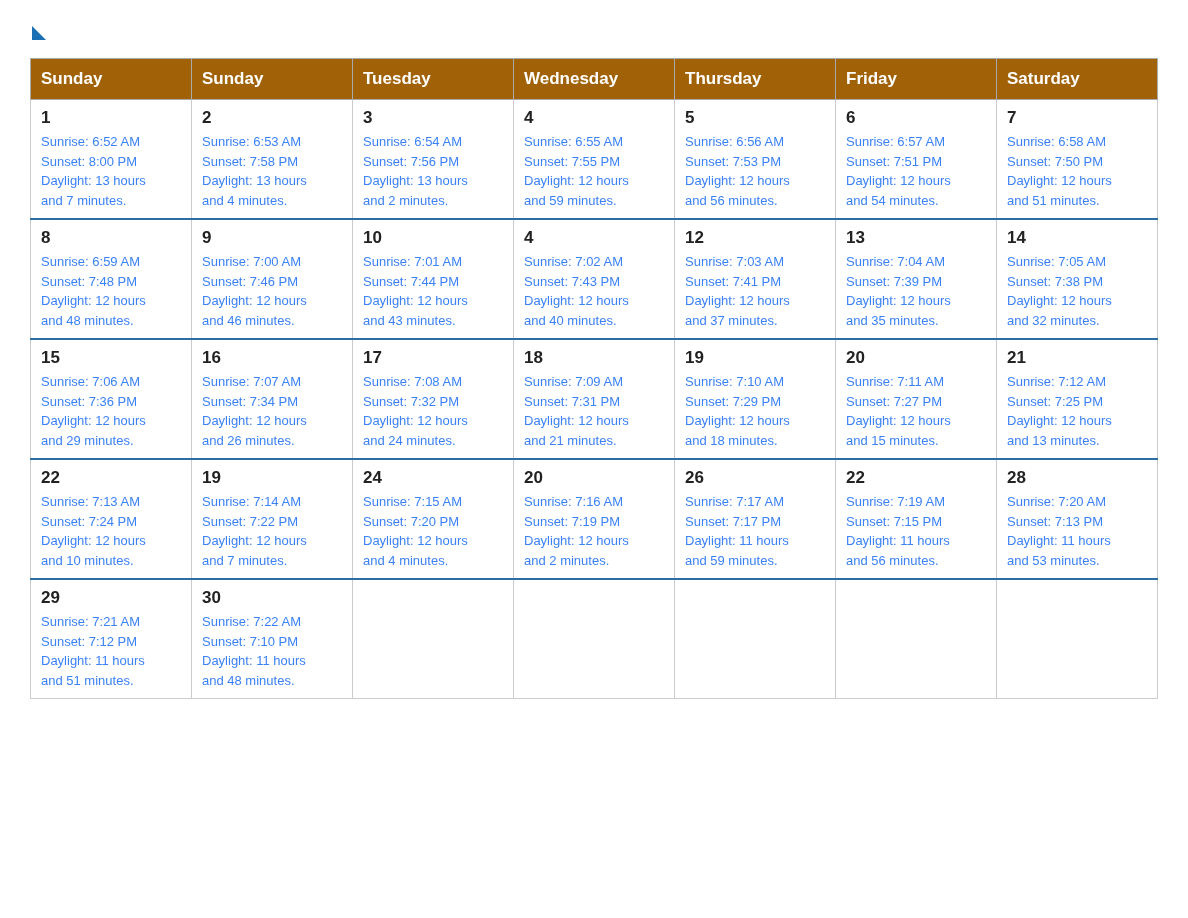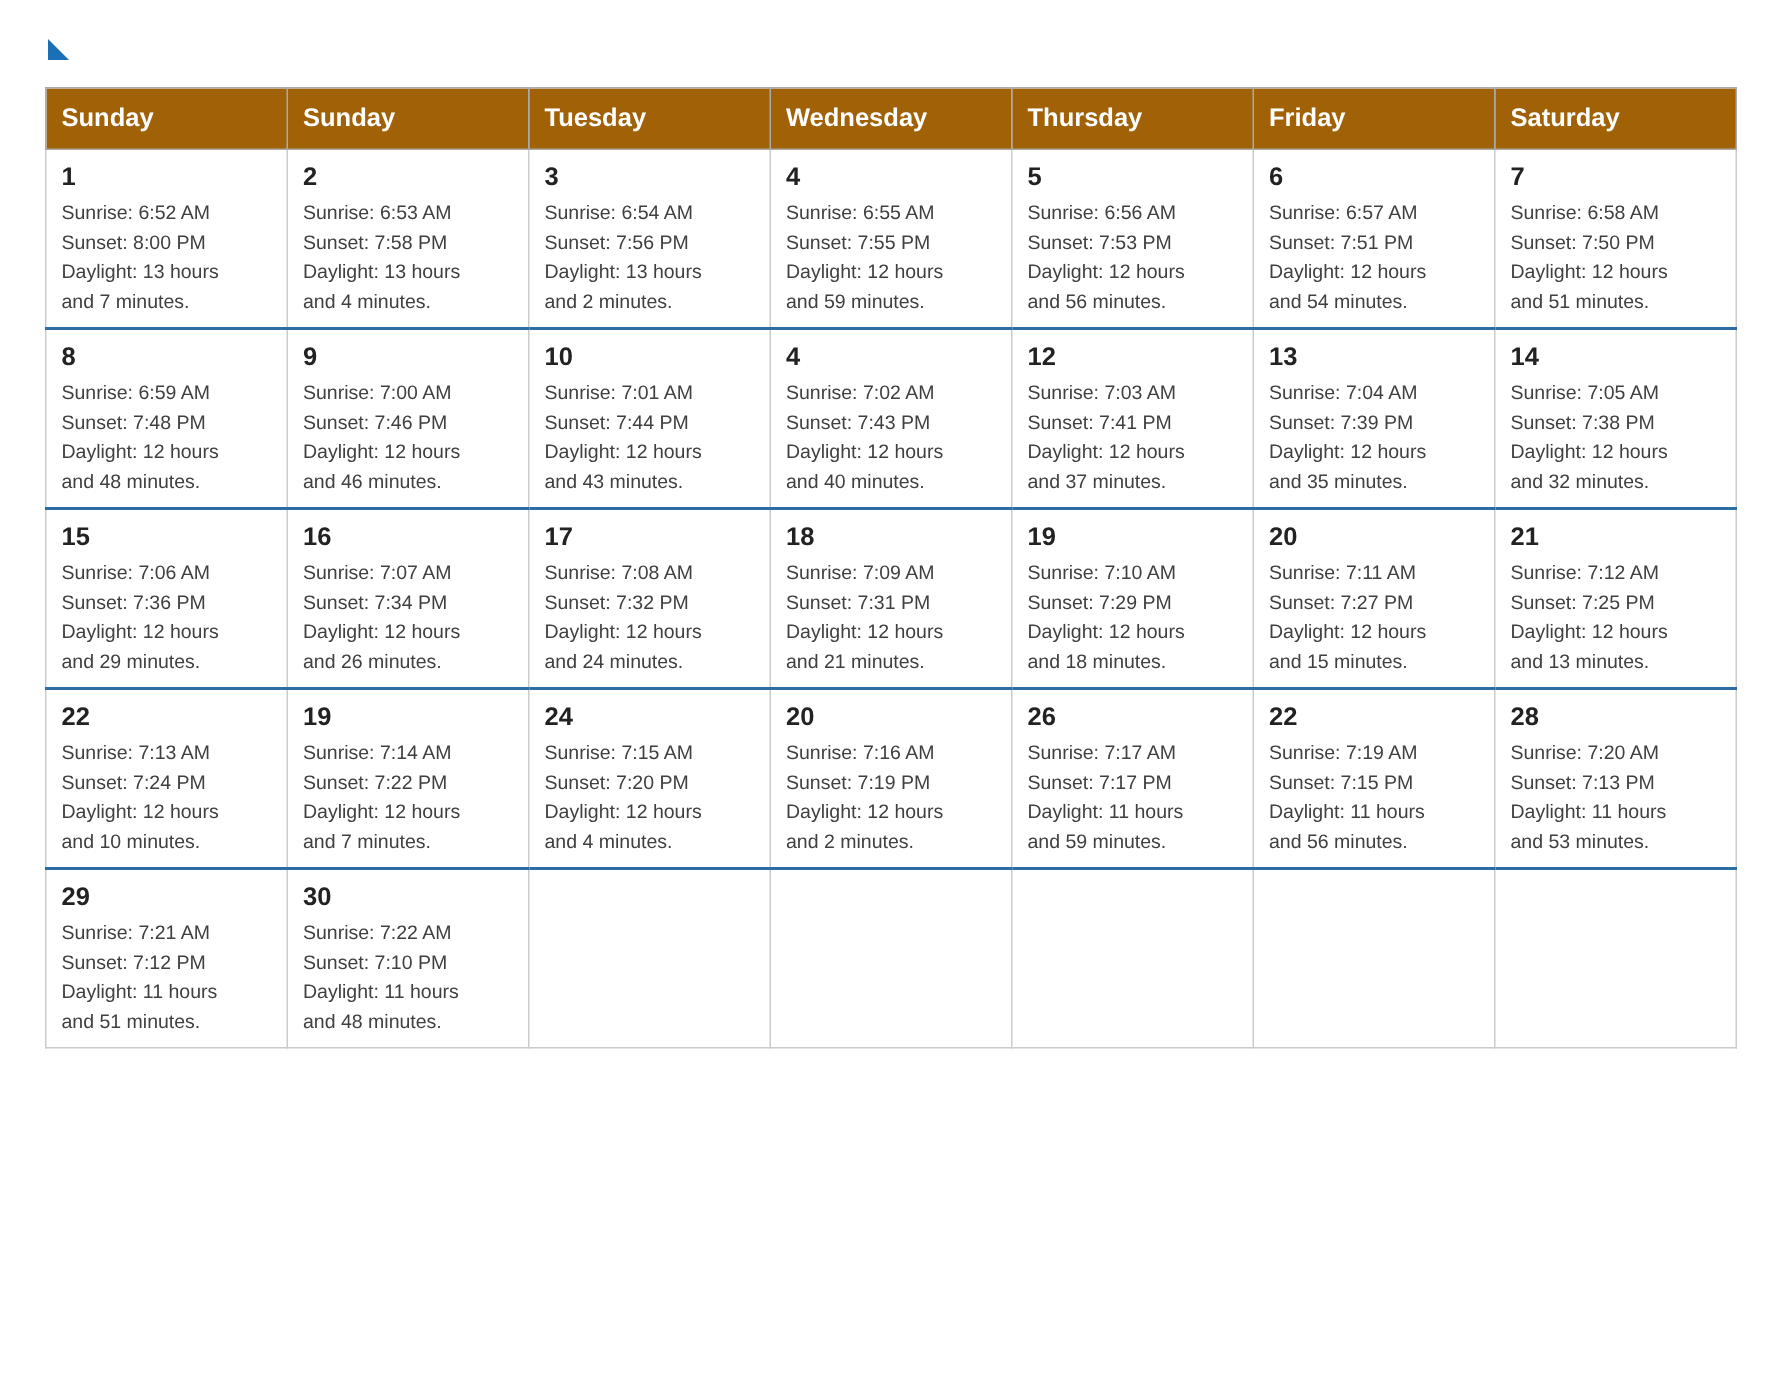--- a/index.html
+++ b/index.html
@@ -90,21 +90,21 @@
     .day-number {
       font-size: 17px;
       font-weight: bold;
       color: #222;
       display: block;
       margin-bottom: 4px;
     }
     .day-info {
       font-size: 13px;
       line-height: 1.5;
-      color: #404040;
+      color: #3b82f6;
     }
     .calendar tr td {
       border-bottom: 2px solid #2e6da4;
     }
     .calendar tbody tr:last-child td {
       border-bottom: 1px solid #ccc;
       margin-left: 40px;
     }
     .empty-cell {
       background: #fff;

